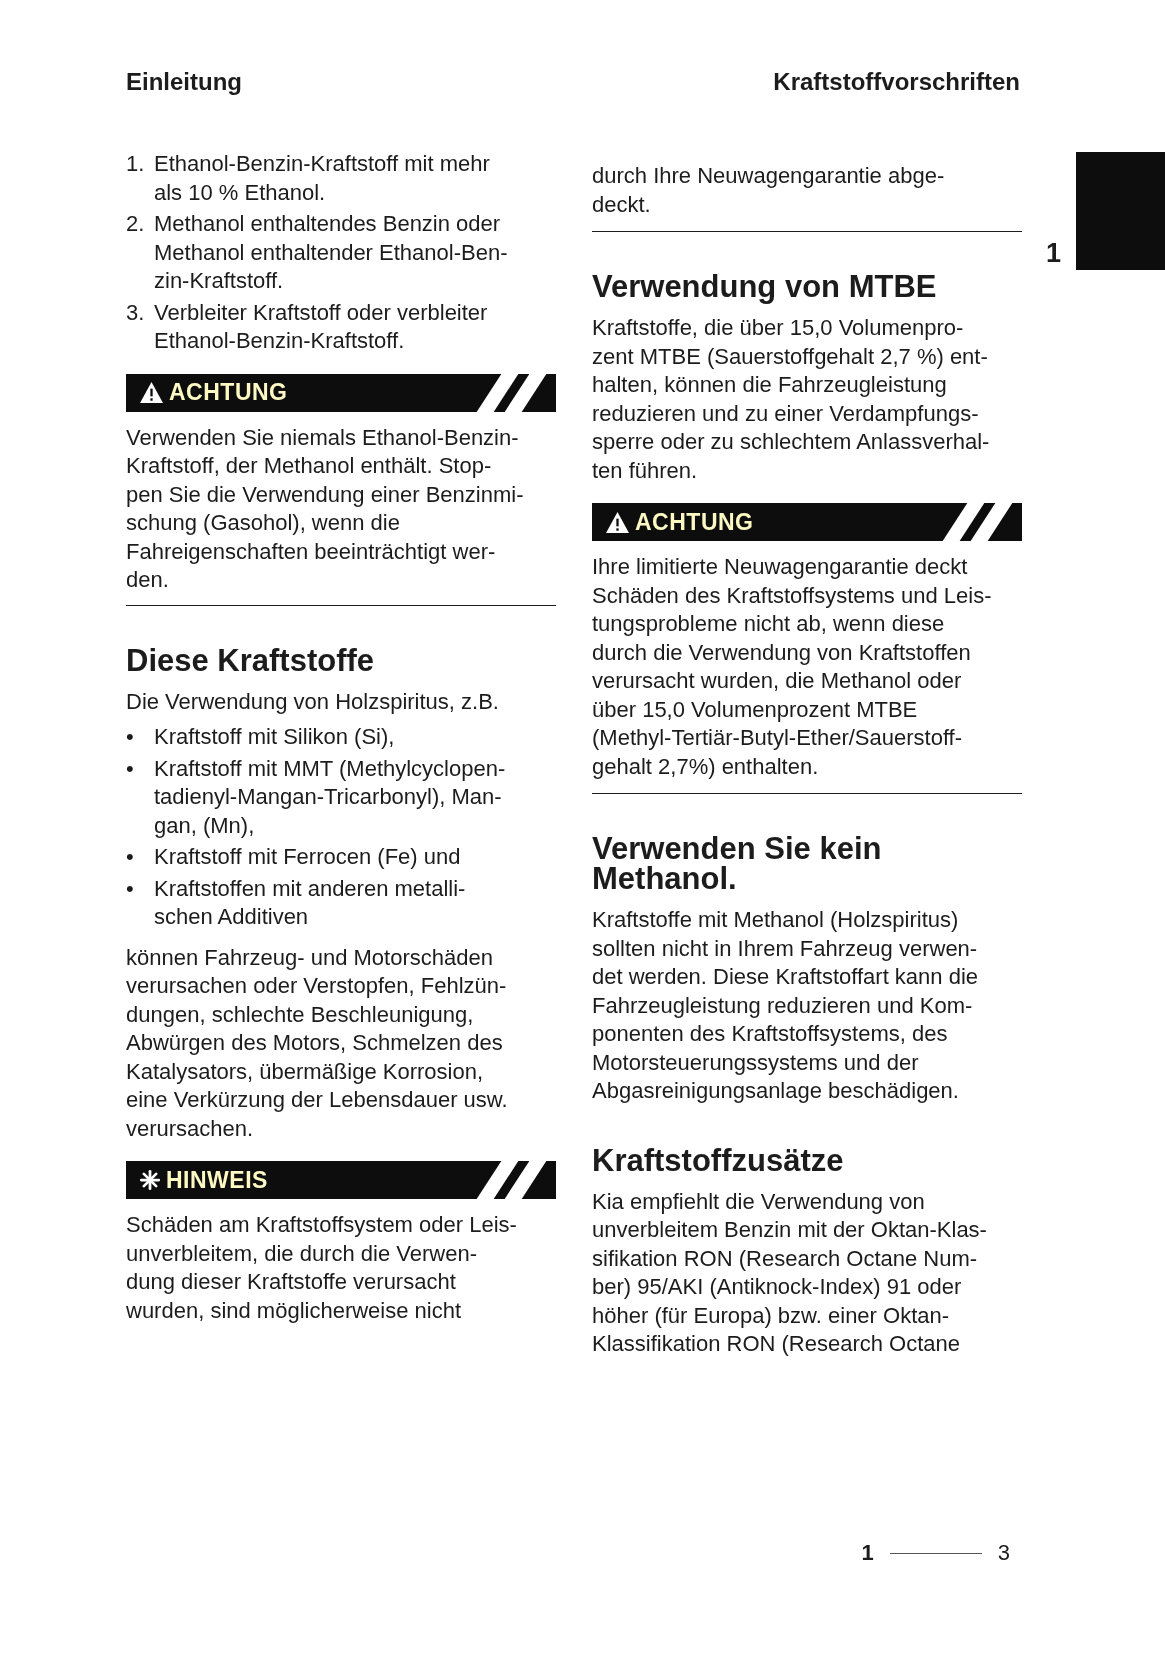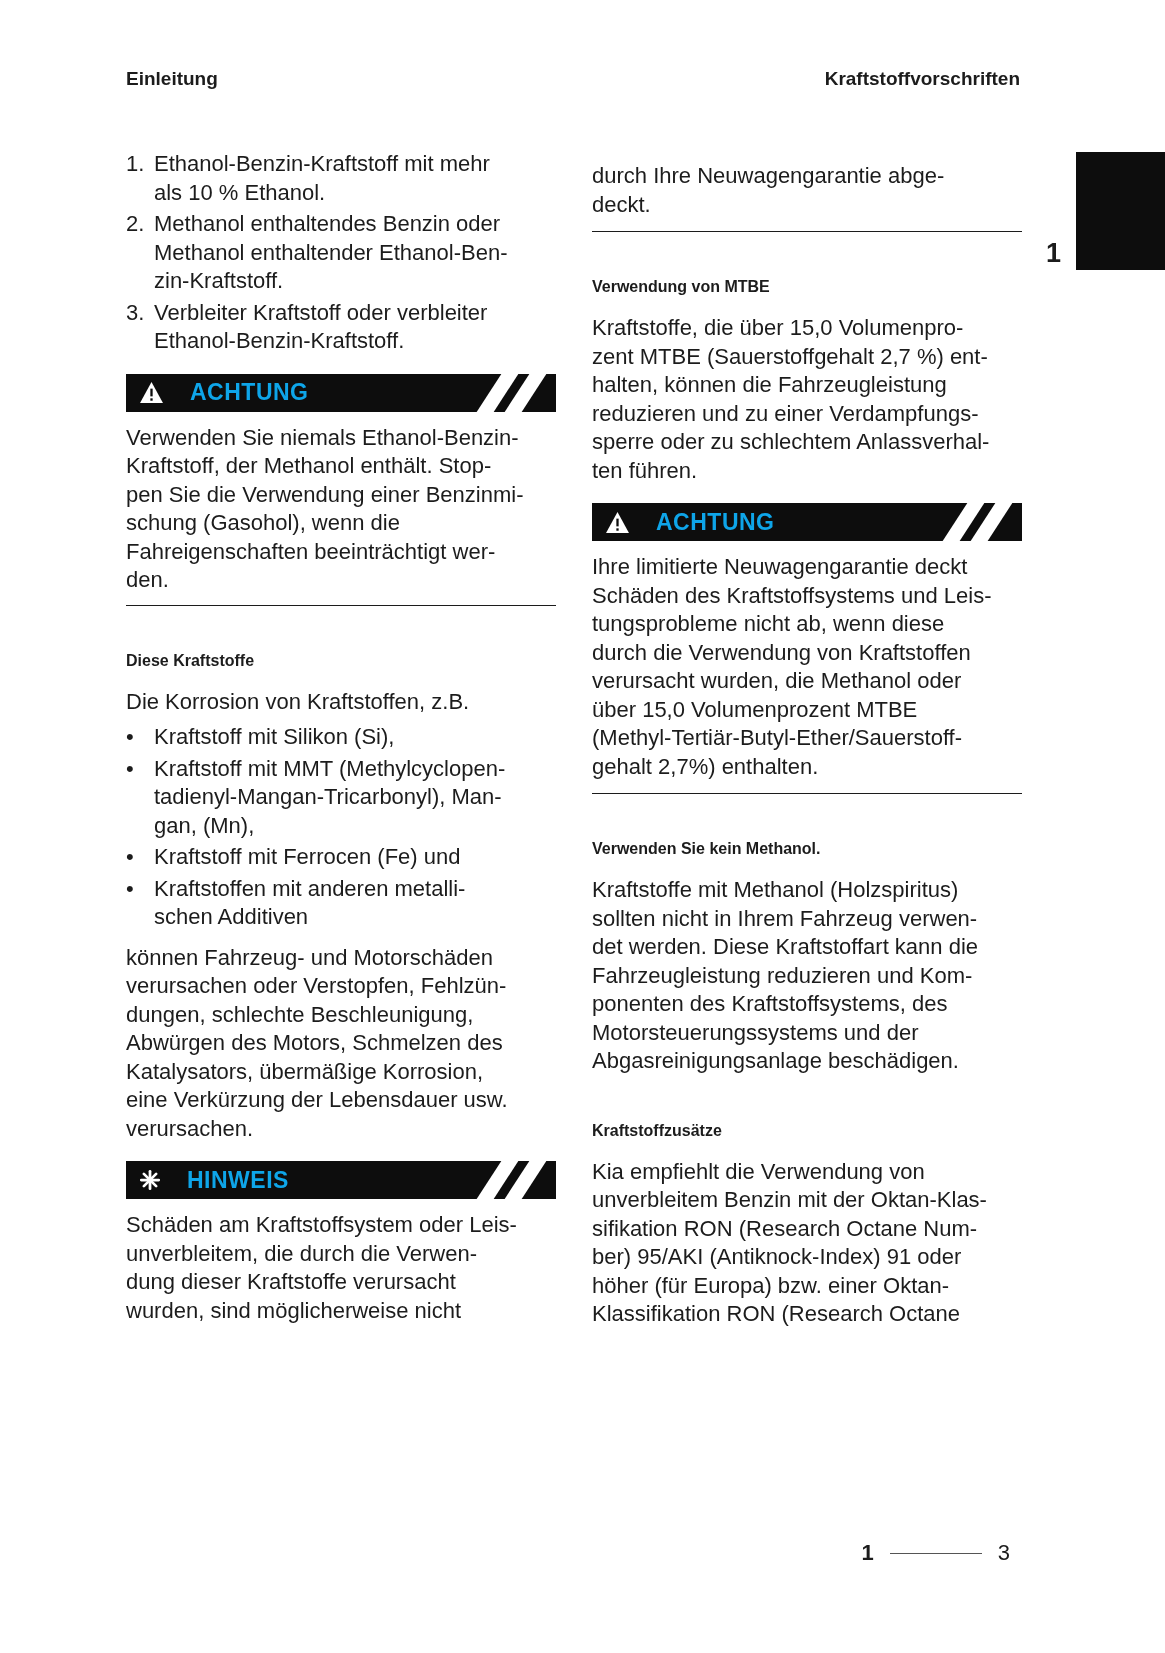--- a/index.html
+++ b/index.html
@@ -9,21 +9,21 @@
     margin:0 auto;
     background:#ffffff;
     overflow:hidden;
     color:#1c1c1c;
     font-family:"Liberation Sans","DejaVu Sans",sans-serif;
   }
 
   .page-header {
     position:absolute; top:68px; left:126px; width:894px;
     display:flex; justify-content:space-between;
-    font-size:19px; font-weight:700;
+    font-size:24px; font-weight:700;
   }
 
   .side-tab {
     position:absolute; top:152px; right:0; width:89px; height:118px;
     background:#0d0d0d;
   }
   .side-tab-number {
     position:absolute; top:238px; right:104px;
     font-size:27px; font-weight:700;
   }
@@ -35,34 +35,34 @@
   .pre { white-space:pre-line; }
   p.body { margin:12px 0 7px 0; }
 
   ol.numlist, ul.bullets { list-style:none; margin:0 0 16px 0; padding:0; }
   ul.bullets { margin-bottom:6px; }
   ol.numlist li, ul.bullets li { display:flex; margin:0 0 3px 0; }
   .marker { flex:none; width:28px; }
   .itxt { flex:1; white-space:pre-line; }
 
   h2.section-heading {
-    font-size:16px; line-height:30px; font-weight:700;
+    font-size:31px; line-height:30px; font-weight:700;
     margin:40px 0 10px 0;
   }
 
   hr.rule {
     border:none; border-top:1.6px solid #1c1c1c; height:0;
     margin:12px 0 0 0;
   }
   hr.rule-tight { margin-top:10px; }
 
   .banner {
     position:relative; height:38px; margin:18px 0 12px 0;
-    background:#0d0d0d; color:#0ea5e9;
-    display:flex; align-items:center; gap:26px;
+    background:#0d0d0d; color:#fef9c3;
+    display:flex; align-items:center; gap:5px;
     padding-left:13px; box-sizing:border-box;
     font-size:23px; font-weight:700; letter-spacing:0.5px;
     overflow:hidden;
   }
   .banner-icon { flex:none; display:flex; align-items:center; }
   .stripe {
     position:absolute; top:-6px; height:50px; width:17px;
     background:#ffffff; transform:skewX(-33deg);
   }
   .stripe.s1 { right:22px; }
@@ -126,21 +126,21 @@
     <p class="body pre">Verwenden Sie niemals Ethanol-Benzin-
 Kraftstoff, der Methanol enthält. Stop-
 pen Sie die Verwendung einer Benzinmi-
 schung (Gasohol), wenn die
 Fahreigenschaften beeinträchtigt wer-
 den.</p>
 
     <hr class="rule rule-tight">
 
     <h2 class="section-heading">Diese Kraftstoffe</h2>
-    <p class="body pre">Die Korrosion von Kraftstoffen, z.B.</p>
+    <p class="body pre">Die Verwendung von Holzspiritus, z.B.</p>
 
     <ul class="bullets">
       <li>
         <span class="marker">•</span>
         <span class="itxt">Kraftstoff mit Silikon (Si),</span>
       </li>
       <li>
         <span class="marker">•</span>
         <span class="itxt">Kraftstoff mit MMT (Methylcyclopen-
 tadienyl-Mangan-Tricarbonyl), Man-

